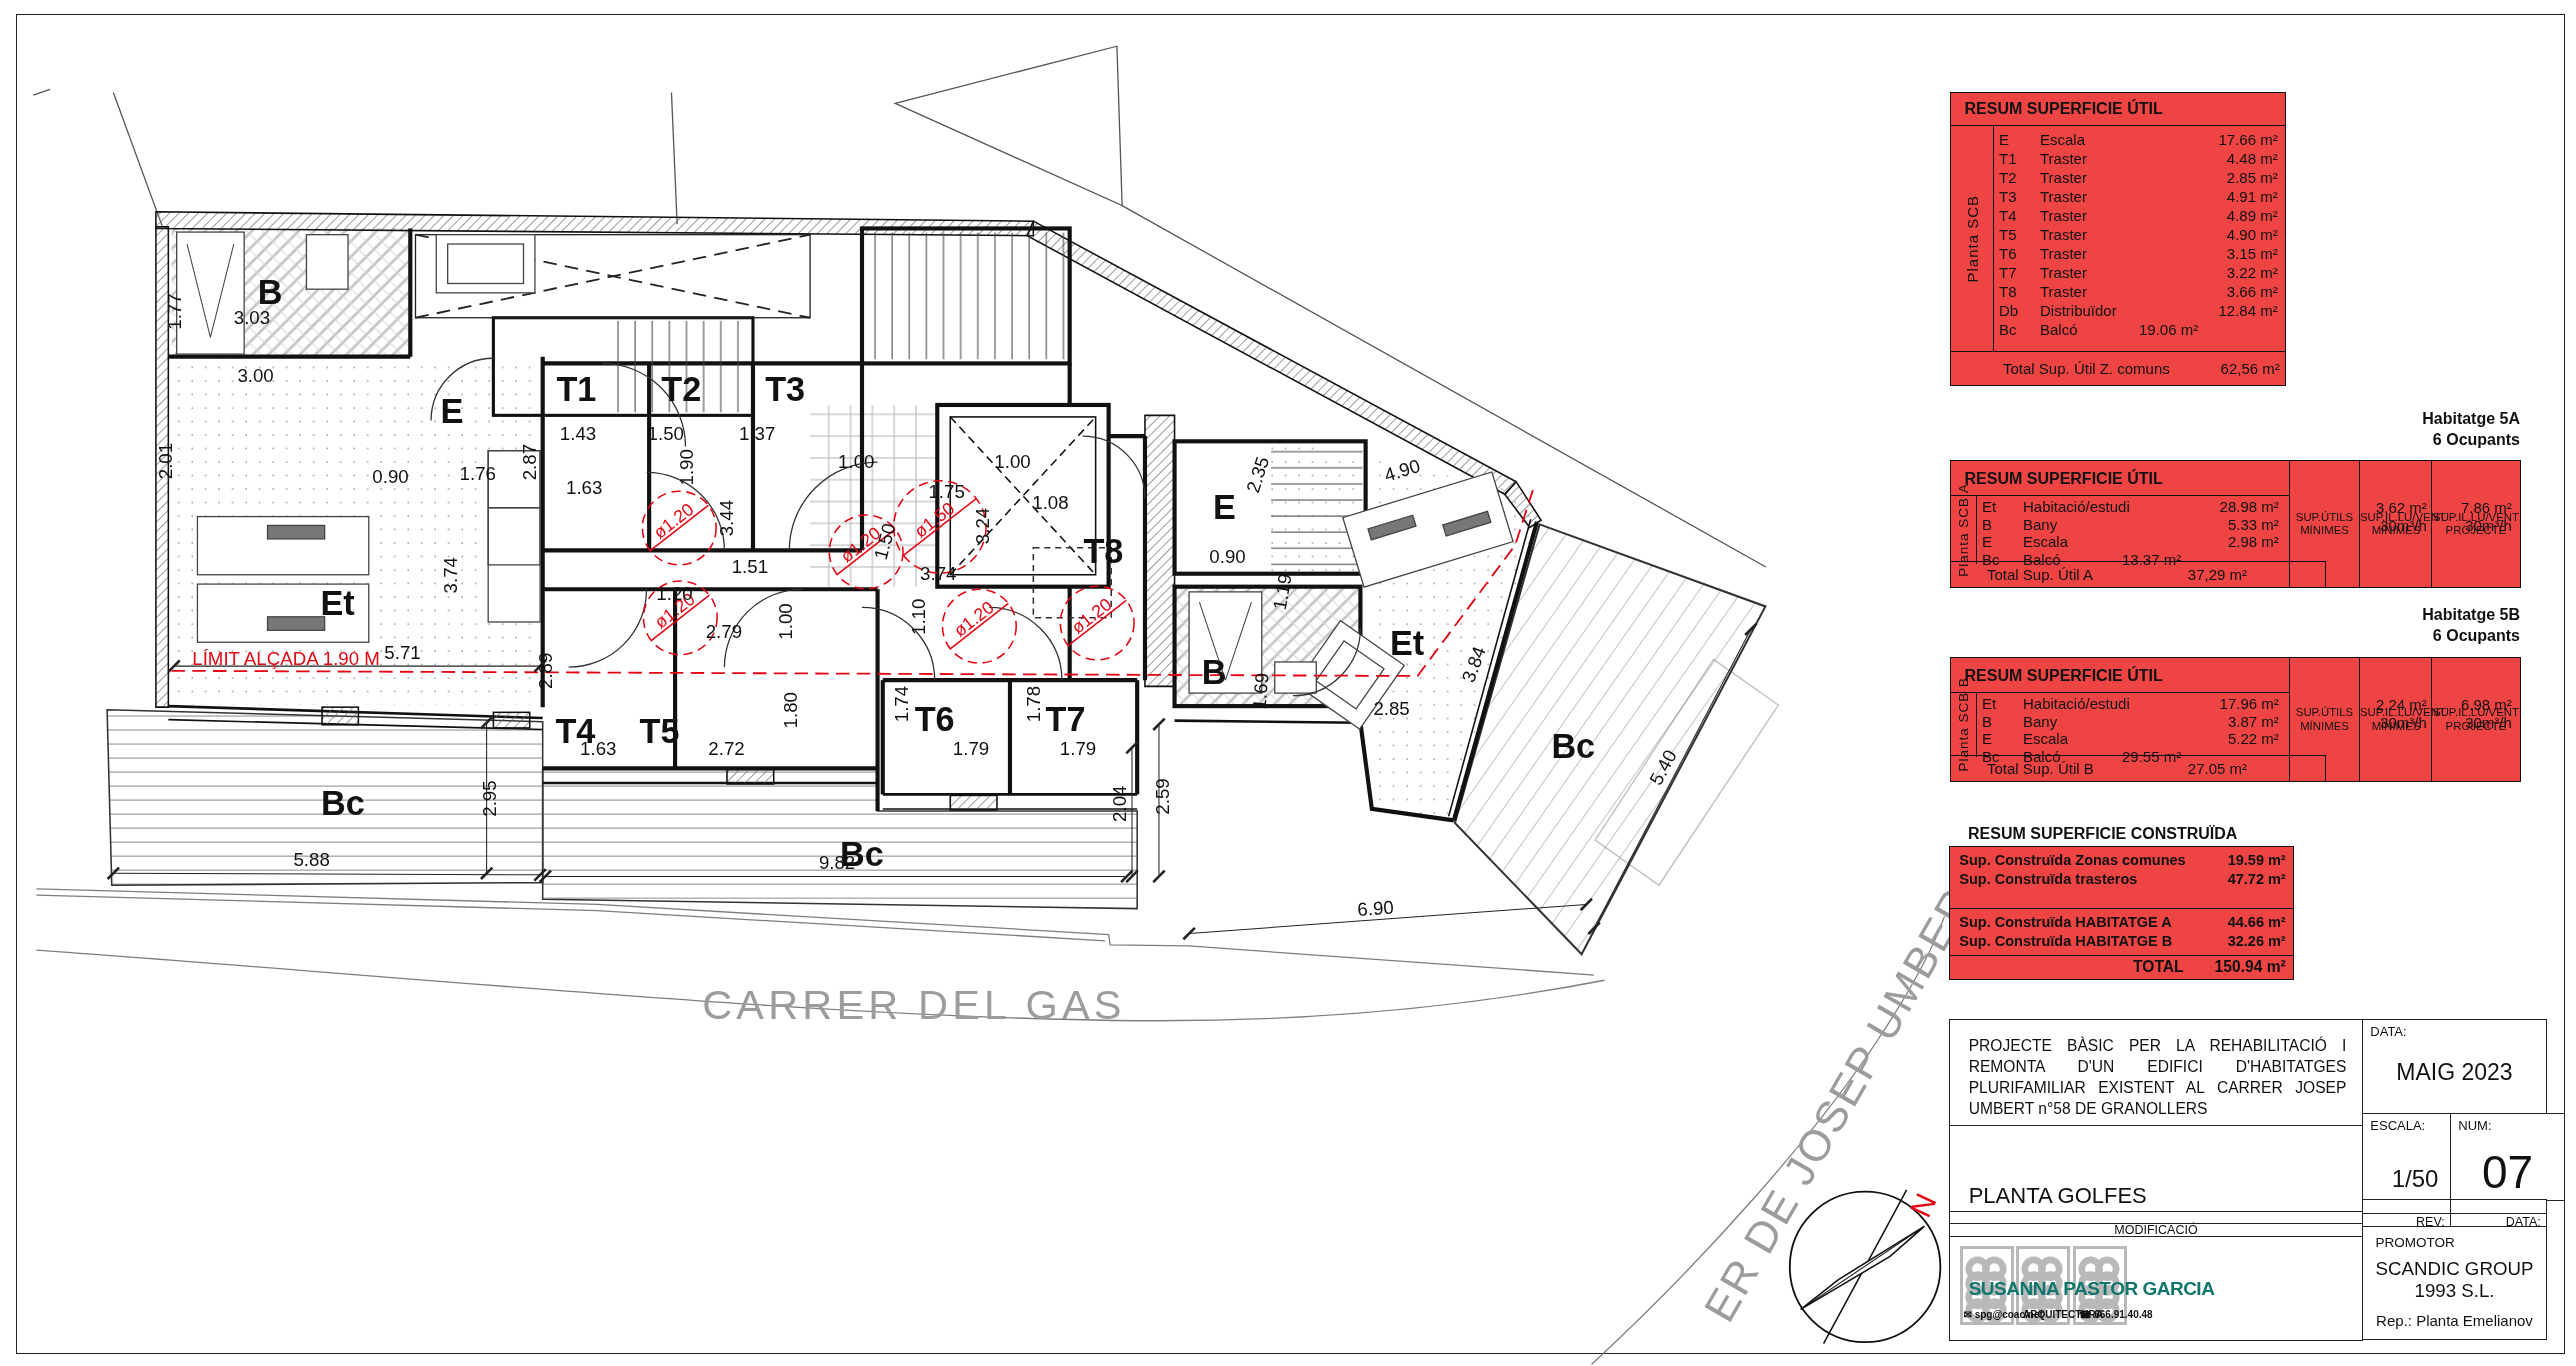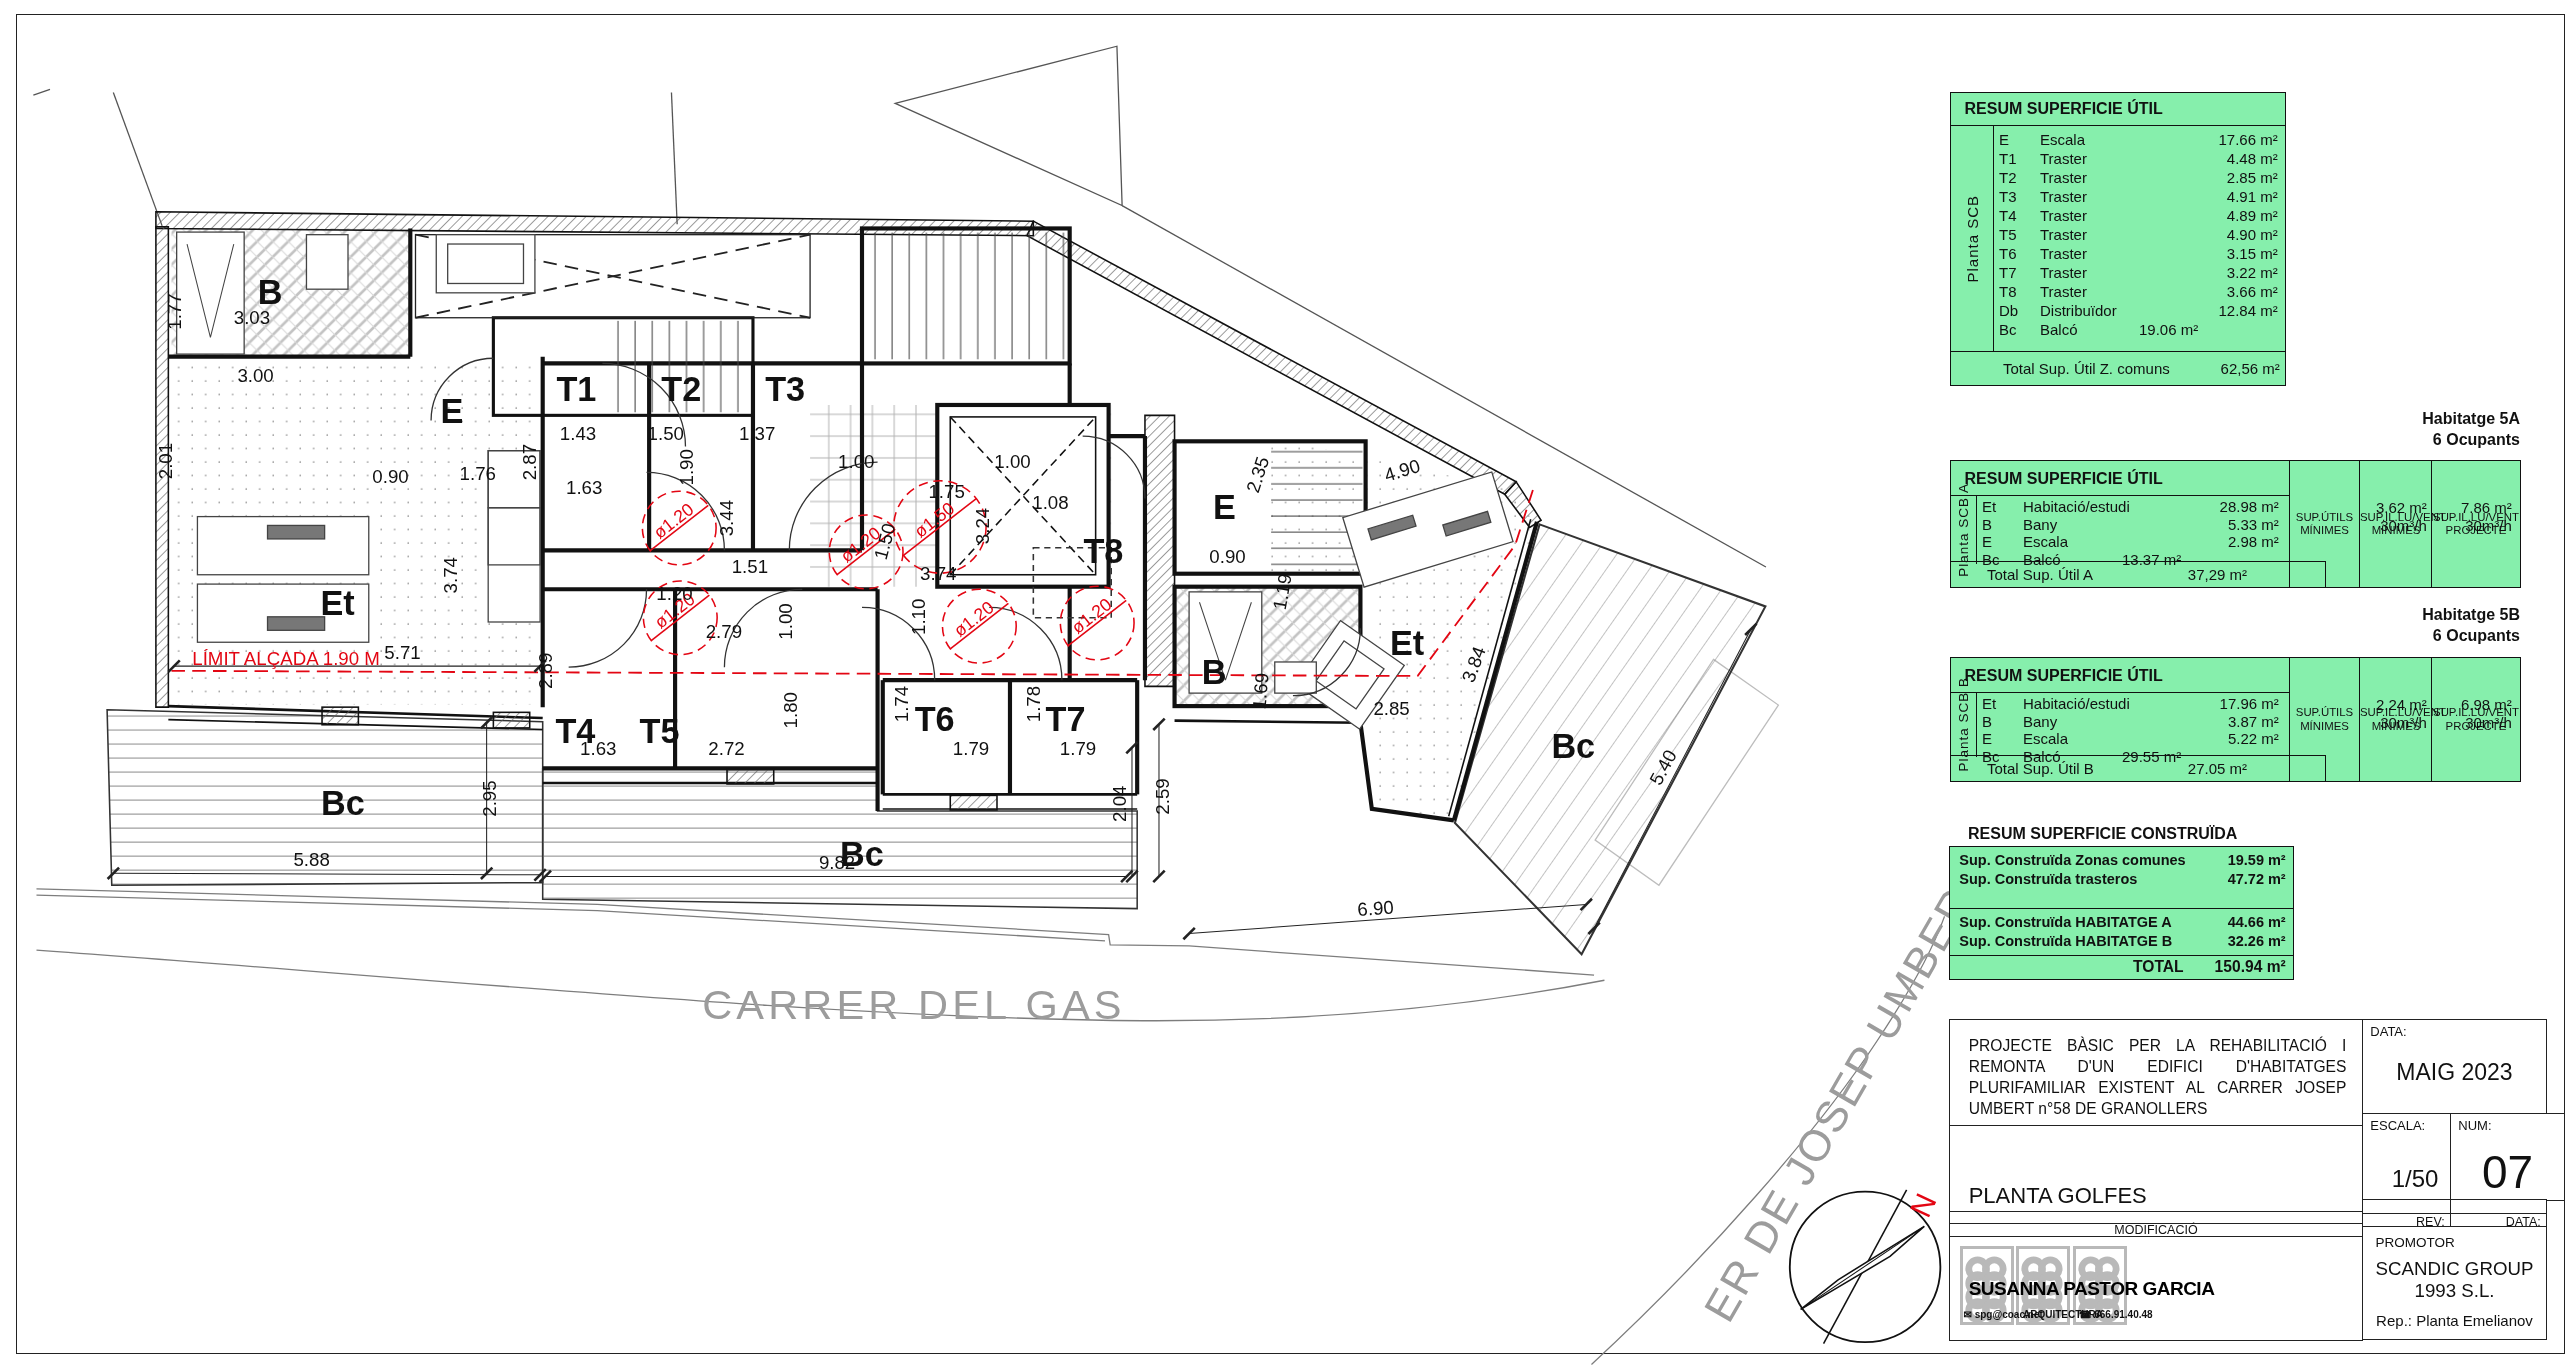--- a/index.html
+++ b/index.html
@@ -2,21 +2,21 @@
 <html style="font-size:8.3px"><head>
 <meta charset="utf-8">
 <style>
   html,body{margin:0;padding:0;background:#e8e8e8;}
   #sheet{position:relative;width:2576px;height:1366px;background:#ffffff;overflow:hidden;
          font-family:"Liberation Sans", sans-serif;color:#111;}
   #frame{position:absolute;left:15.6px;top:13.5px;width:2547px;height:1338px;border:1.6px solid #222;}
   svg{position:absolute;left:0;top:0;}
   .abs{position:absolute;}
   
-  .tbl{position:absolute;background:#86efac;border:1.6px solid #111;box-sizing:border-box;font-size:15px;}
+  .tbl{position:absolute;background:#ef4444;border:1.6px solid #111;box-sizing:border-box;font-size:15px;}
   .tbl .title{font-weight:bold;font-size:16px;padding:7.3px 0 0 13.5px;}
   .sidecell{position:absolute;left:0;top:0;bottom:0;border-right:1px solid #111;display:flex;align-items:center;justify-content:center;}
   .sidetext{transform:rotate(180deg);writing-mode:vertical-rl;font-size:15px;letter-spacing:1px;white-space:nowrap;}
   .trow{display:flex;line-height:19px;}
   .tcode{width:41px;flex:0 0 41px;}
   .tname{flex:1 1 auto;}
   .tval{flex:0 0 78px;text-align:right;padding-right:4.2px;}
   .tval.mid{flex:0 0 135px;text-align:left;padding-left:0;}
   .totrow{position:absolute;display:flex;border-top:1.6px solid #111;font-size:15px;align-items:center;}
   .hdrsmall{font-size:11.4px;text-align:center;line-height:13.5px;display:flex;flex-direction:column;justify-content:center;}
@@ -28,21 +28,21 @@
   .crow{display:flex;font-weight:bold;font-size:14.5px;line-height:19px;}
   .clabel{flex:1 1 auto;padding-left:9.3px;}
   .cval{flex:0 0 78px;text-align:right;padding-right:7.3px;}
   
   .tb-cell{position:absolute;box-sizing:border-box;border:1px solid #222;background:#fff;}
   .tb-label{font-size:13px;padding:4.2px 0 0 7.3px;}
   .center{display:flex;align-items:center;justify-content:center;}
   
   .logo-sq{position:absolute;border:3.1px solid #b9b9b9;box-sizing:border-box;background:#fff;}
   .logo-name{position:absolute;font-weight:bold;font-size:19px;letter-spacing:-0.5px;white-space:nowrap;
-             font-stretch:condensed;color:#000000;}
+             font-stretch:condensed;color:#0f766e;}
   .logo-small{position:absolute;font-size:10px;font-weight:bold;white-space:nowrap;}
   
   .room{font:600 66px "Liberation Sans",sans-serif;fill:#111;}
   .dim{font:36px "Liberation Sans",sans-serif;fill:#111;}
   .redt{fill:#e30613;}
   .street{fill:#9c9c9c;}
 </style>
 </head>
 <body>
 

